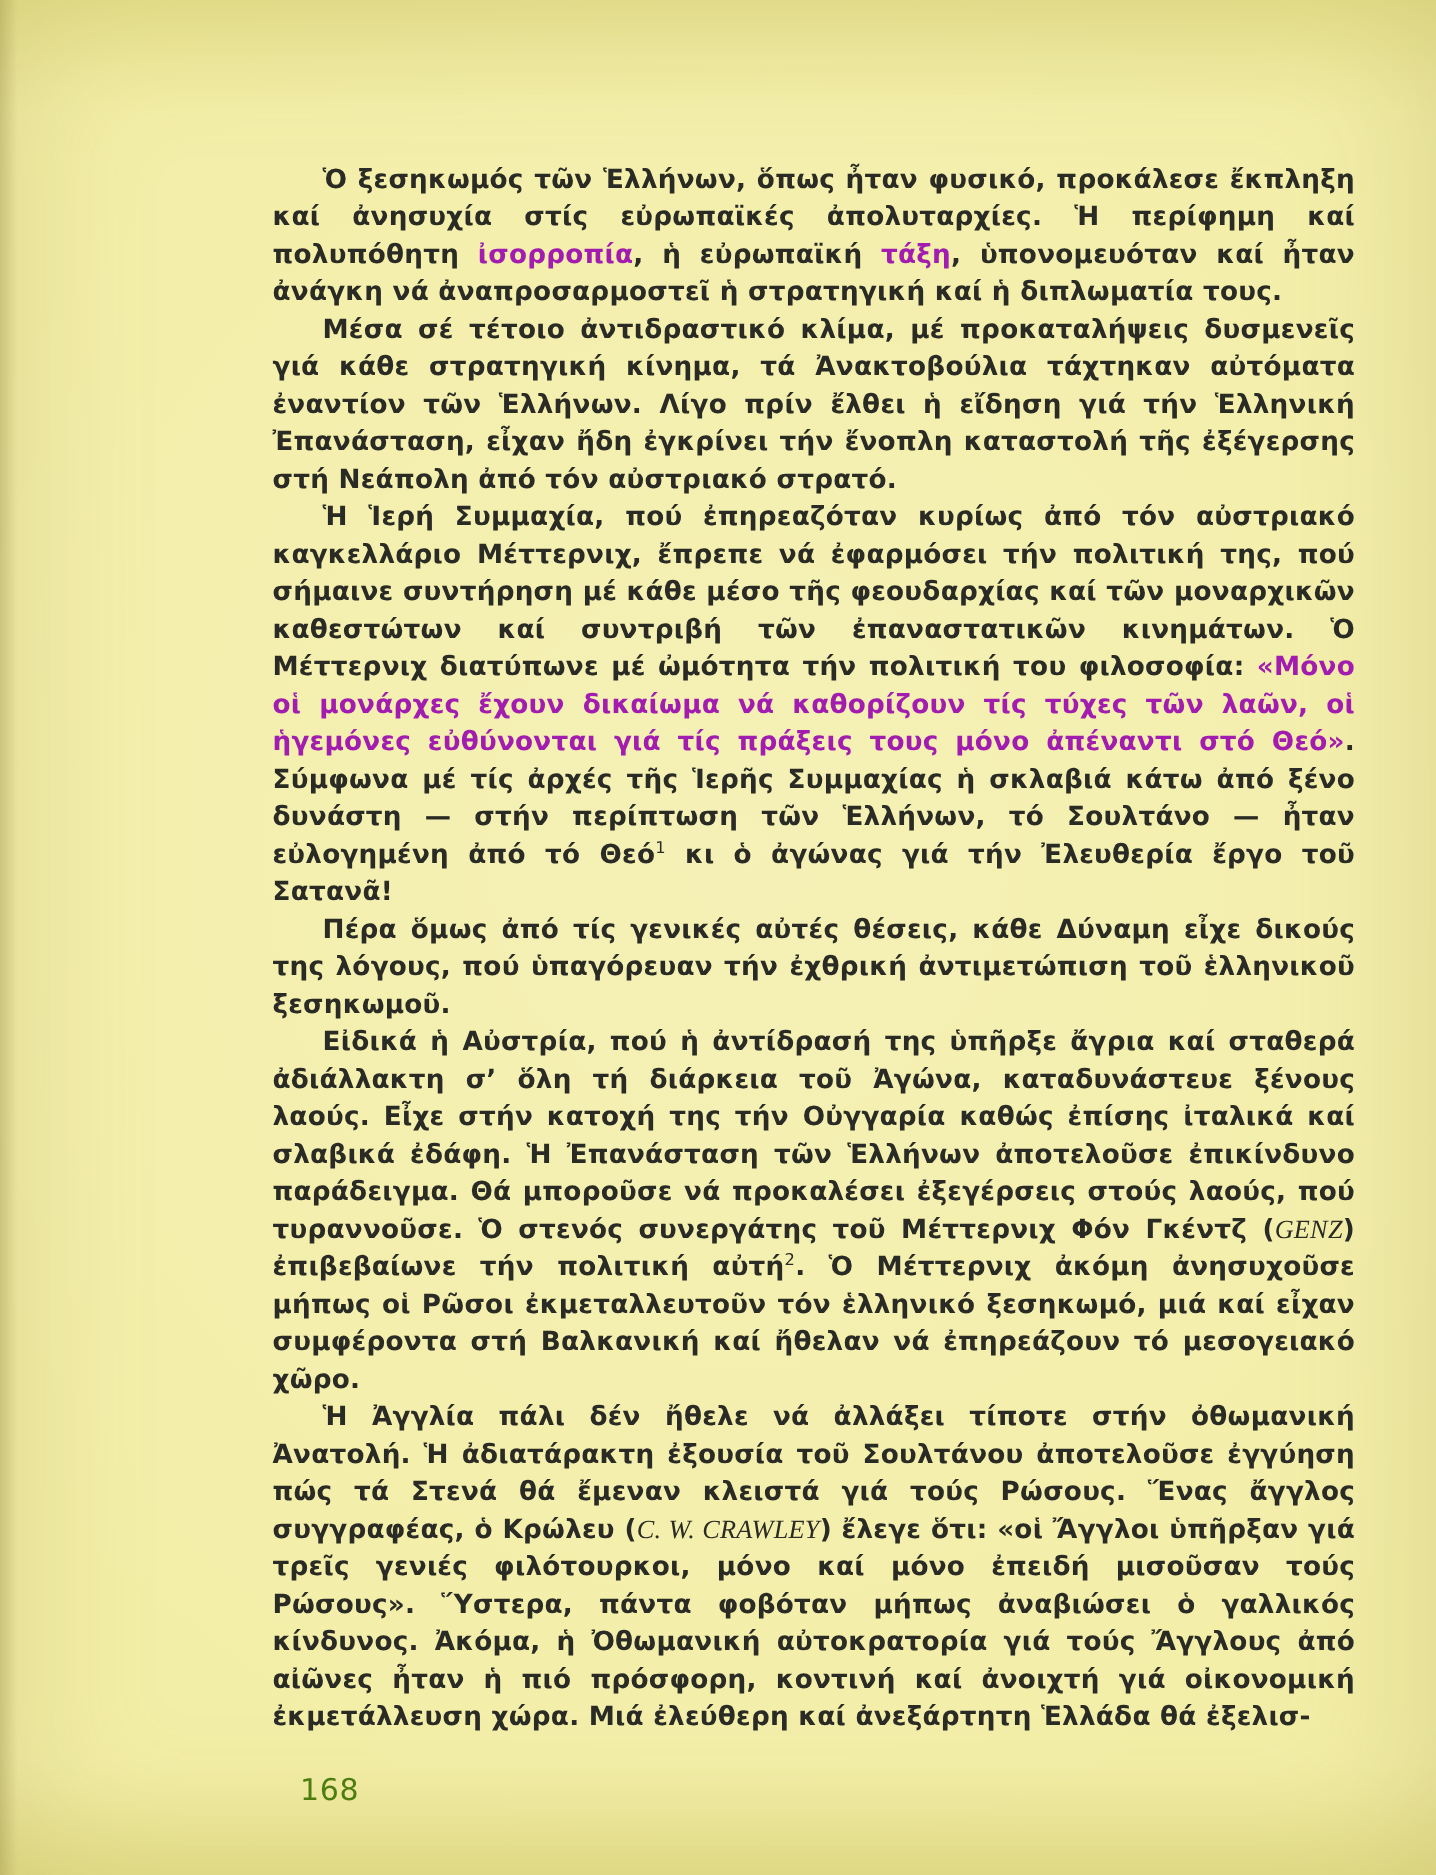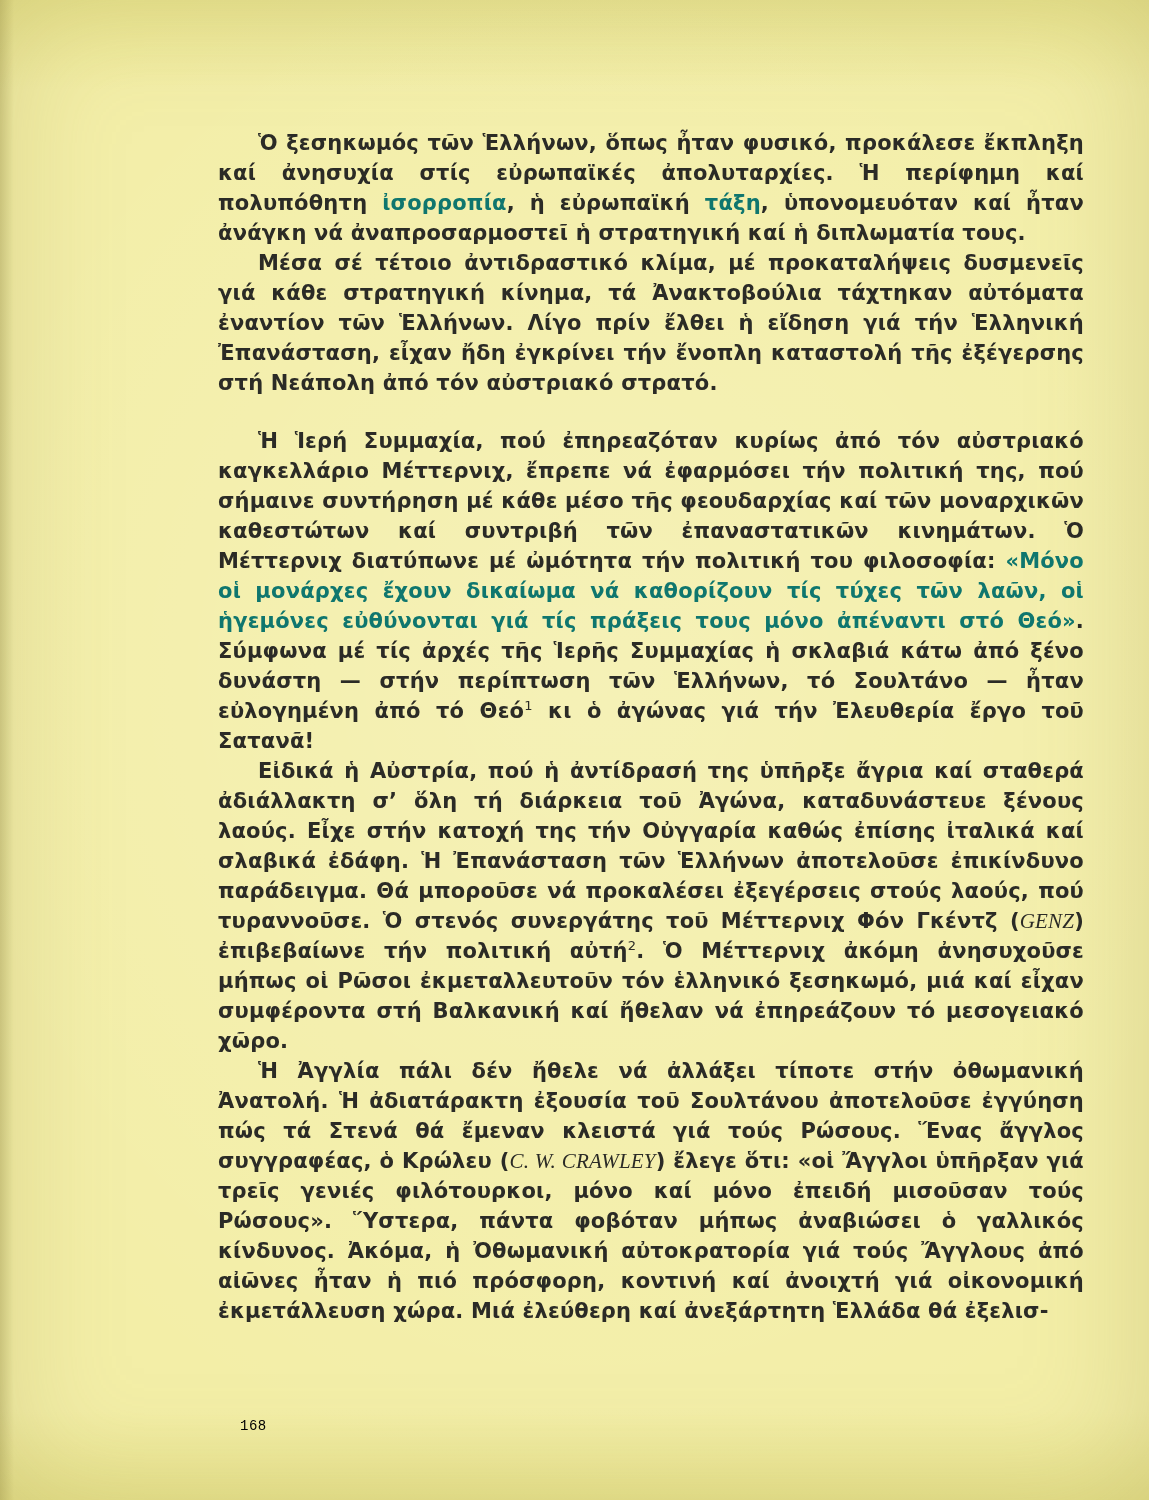--- a/index.html
+++ b/index.html
@@ -33,46 +33,45 @@
     font-size: 21px;
     line-height: 30px;
     letter-spacing: 0.2px;
     text-align: justify;
   }
   .para {
     margin: 0;
     text-indent: 40px;
   }
   .para.space-before {
-    margin-top: 28px;
   }
   .seg-normal { font-weight: 700; font-style: normal; }
-  .seg-bold   { font-weight: 700; color: #0f766e; }
+  .seg-bold   { font-weight: 700; color: #a21caf; }
   .seg-italic { font-style: italic; font-family: Liberation Serif, serif; }
   sup.seg-sup {
     font-size: 13px;
     line-height: 0;
     vertical-align: super;
   }
   .page-number {
     position: absolute;
     left: 240px;
     top: 1418px;
-    font-size: 14px;
-    color: #000000;
+    font-size: 24px;
+    color: #4d7c0f;
     letter-spacing: 0.5px;
-    font-family: Liberation Mono, monospace;
   }
 </style>
 </head>
 <body>
 
 <div class="page-edge-left"></div>
 
 <div class="text-block">
     <p class="para"><span class="seg-normal">Ὁ ξεσηκωμός τῶν Ἑλλήνων, ὅπως ἦταν φυσικό, προκάλεσε ἔκπληξη καί ἀνησυχία στίς εὐρωπαϊκές ἀπολυταρχίες. Ἡ περίφημη καί πολυπόθητη </span><span class="seg-bold">ἰσορροπία</span><span class="seg-normal">, ἡ εὐρωπαϊκή </span><span class="seg-bold">τάξη</span><span class="seg-normal">, ὑπονομευόταν καί ἦταν ἀνάγκη νά ἀναπροσαρμοστεῖ ἡ στρατηγική καί ἡ διπλωματία τους.</span></p>
     <p class="para"><span class="seg-normal">Μέσα σέ τέτοιο ἀντιδραστικό κλίμα, μέ προκαταλήψεις δυσμενεῖς γιά κάθε στρατηγική κίνημα, τά Ἀνακτοβούλια τάχτηκαν αὐτόματα ἐναντίον τῶν Ἑλλήνων. Λίγο πρίν ἔλθει ἡ εἴδηση γιά τήν Ἑλληνική Ἐπανάσταση, εἶχαν ἤδη ἐγκρίνει τήν ἔνοπλη καταστολή τῆς ἐξέγερσης στή Νεάπολη ἀπό τόν αὐστριακό στρατό.</span></p>
     <p class="para space-before"><span class="seg-normal">Ἡ Ἱερή Συμμαχία, πού ἐπηρεαζόταν κυρίως ἀπό τόν αὐστριακό καγκελλάριο Μέττερνιχ, ἔπρεπε νά ἐφαρμόσει τήν πολιτική της, πού σήμαινε συντήρηση μέ κάθε μέσο τῆς φεουδαρχίας καί τῶν μοναρχικῶν καθεστώτων καί συντριβή τῶν ἐπαναστατικῶν κινημάτων. Ὁ Μέττερνιχ διατύπωνε μέ ὠμότητα τήν πολιτική του φιλοσοφία: </span><span class="seg-bold">«Μόνο οἱ μονάρχες ἔχουν δικαίωμα νά καθορίζουν τίς τύχες τῶν λαῶν, οἱ ἡγεμόνες εὐθύνονται γιά τίς πράξεις τους μόνο ἀπέναντι στό Θεό»</span><span class="seg-normal">. Σύμφωνα μέ τίς ἀρχές τῆς Ἱερῆς Συμμαχίας ἡ σκλαβιά κάτω ἀπό ξένο δυνάστη — στήν περίπτωση τῶν Ἑλλήνων, τό Σουλτάνο — ἦταν εὐλογημένη ἀπό τό Θεό</span><sup class="seg-sup">1</sup><span class="seg-normal"> κι ὁ ἀγώνας γιά τήν Ἐλευθερία ἔργο τοῦ Σατανᾶ!</span></p>
+    <p class="para"><span class="seg-normal">Πέρα ὅμως ἀπό τίς γενικές αὐτές θέσεις, κάθε Δύναμη εἶχε δικούς της λόγους, πού ὑπαγόρευαν τήν ἐχθρική ἀντιμετώπιση τοῦ ἑλληνικοῦ ξεσηκωμοῦ.</span></p>
     <p class="para"><span class="seg-normal">Εἰδικά ἡ Αὐστρία, πού ἡ ἀντίδρασή της ὑπῆρξε ἄγρια καί σταθερά ἀδιάλλακτη σ’ ὅλη τή διάρκεια τοῦ Ἀγώνα, καταδυνάστευε ξένους λαούς. Εἶχε στήν κατοχή της τήν Οὐγγαρία καθώς ἐπίσης ἰταλικά καί σλαβικά ἐδάφη. Ἡ Ἐπανάσταση τῶν Ἑλλήνων ἀποτελοῦσε ἐπικίνδυνο παράδειγμα. Θά μποροῦσε νά προκαλέσει ἐξεγέρσεις στούς λαούς, πού τυραννοῦσε. Ὁ στενός συνεργάτης τοῦ Μέττερνιχ Φόν Γκέντζ (</span><span class="seg-italic">GENZ</span><span class="seg-normal">) ἐπιβεβαίωνε τήν πολιτική αὐτή</span><sup class="seg-sup">2</sup><span class="seg-normal">. Ὁ Μέττερνιχ ἀκόμη ἀνησυχοῦσε μήπως οἱ Ρῶσοι ἐκμεταλλευτοῦν τόν ἑλληνικό ξεσηκωμό, μιά καί εἶχαν συμφέροντα στή Βαλκανική καί ἤθελαν νά ἐπηρεάζουν τό μεσογειακό χῶρο.</span></p>
     <p class="para"><span class="seg-normal">Ἡ Ἀγγλία πάλι δέν ἤθελε νά ἀλλάξει τίποτε στήν ὀθωμανική Ἀνατολή. Ἡ ἀδιατάρακτη ἐξουσία τοῦ Σουλτάνου ἀποτελοῦσε ἐγγύηση πώς τά Στενά θά ἔμεναν κλειστά γιά τούς Ρώσους. Ἕνας ἄγγλος συγγραφέας, ὁ Κρώλευ (</span><span class="seg-italic">C. W. CRAWLEY</span><span class="seg-normal">) ἔλεγε ὅτι: «οἱ Ἄγγλοι ὑπῆρξαν γιά τρεῖς γενιές φιλότουρκοι, μόνο καί μόνο ἐπειδή μισοῦσαν τούς Ρώσους». Ὕστερα, πάντα φοβόταν μήπως ἀναβιώσει ὁ γαλλικός κίνδυνος. Ἀκόμα, ἡ Ὀθωμανική αὐτοκρατορία γιά τούς Ἄγγλους ἀπό αἰῶνες ἦταν ἡ πιό πρόσφορη, κοντινή καί ἀνοιχτή γιά οἰκονομική ἐκμετάλλευση χώρα. Μιά ἐλεύθερη καί ἀνεξάρτητη Ἑλλάδα θά ἐξελισ-</span></p>
   </div>
 
 <div class="page-number">168</div>
 
 </body></html>

